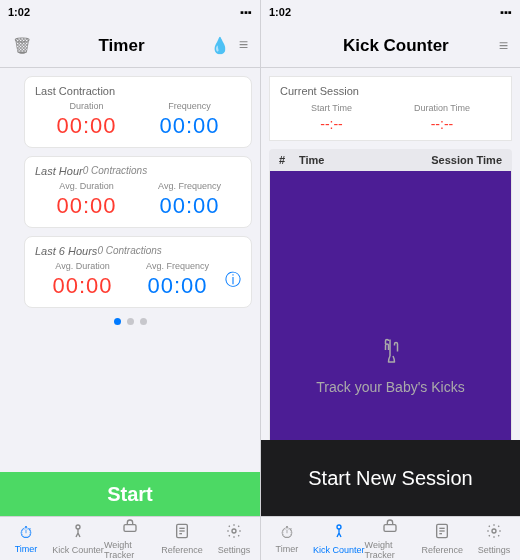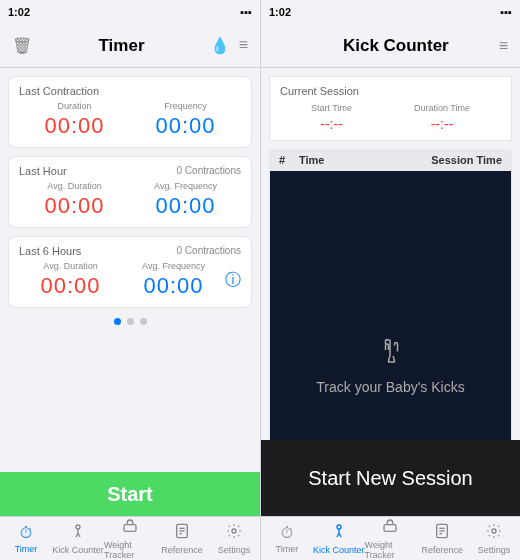--- a/index.html
+++ b/index.html
@@ -55,21 +55,21 @@
       color: #000;
     }
 
     .nav-icon {
       color: #888;
       font-size: 16px;
     }
 
     .section-card {
       background: #fff;
-      margin: 8px 8px 0 8px;
+      margin: 8px 8px 0 24px;
       border-radius: 8px;
       padding: 8px 10px;
       border: 1px solid #e5e5e5;
     }
 
     .section-label {
       font-size: 11px;
       color: #666;
       margin-bottom: 4px;
     }
@@ -107,22 +107,23 @@
     }
 
     .contractions-count {
       font-size: 10px;
       color: #888;
       text-align: right;
     }
 
     .section-header-row {
       display: flex;
-      justify-content: space-between;
+      justify-content: flex-start;
       align-items: flex-start;
+      font-style: italic;
     }
 
     .info-icon {
       color: #007aff;
       font-size: 16px;
     }
 
     .page-dots {
       display: flex;
       justify-content: center;
@@ -226,21 +227,21 @@
     }
 
     .table-col-session {
       font-size: 11px;
       font-weight: 600;
       color: #333;
       text-align: right;
     }
 
     .table-body {
-      background: #0f172a;
+      background: #4c1d95;
       margin: 0 8px;
       flex: 1;
       border: 1px solid #e5e5e5;
       border-top: none;
       display: flex;
       flex-direction: column;
       align-items: center;
       justify-content: center;
     }
 

